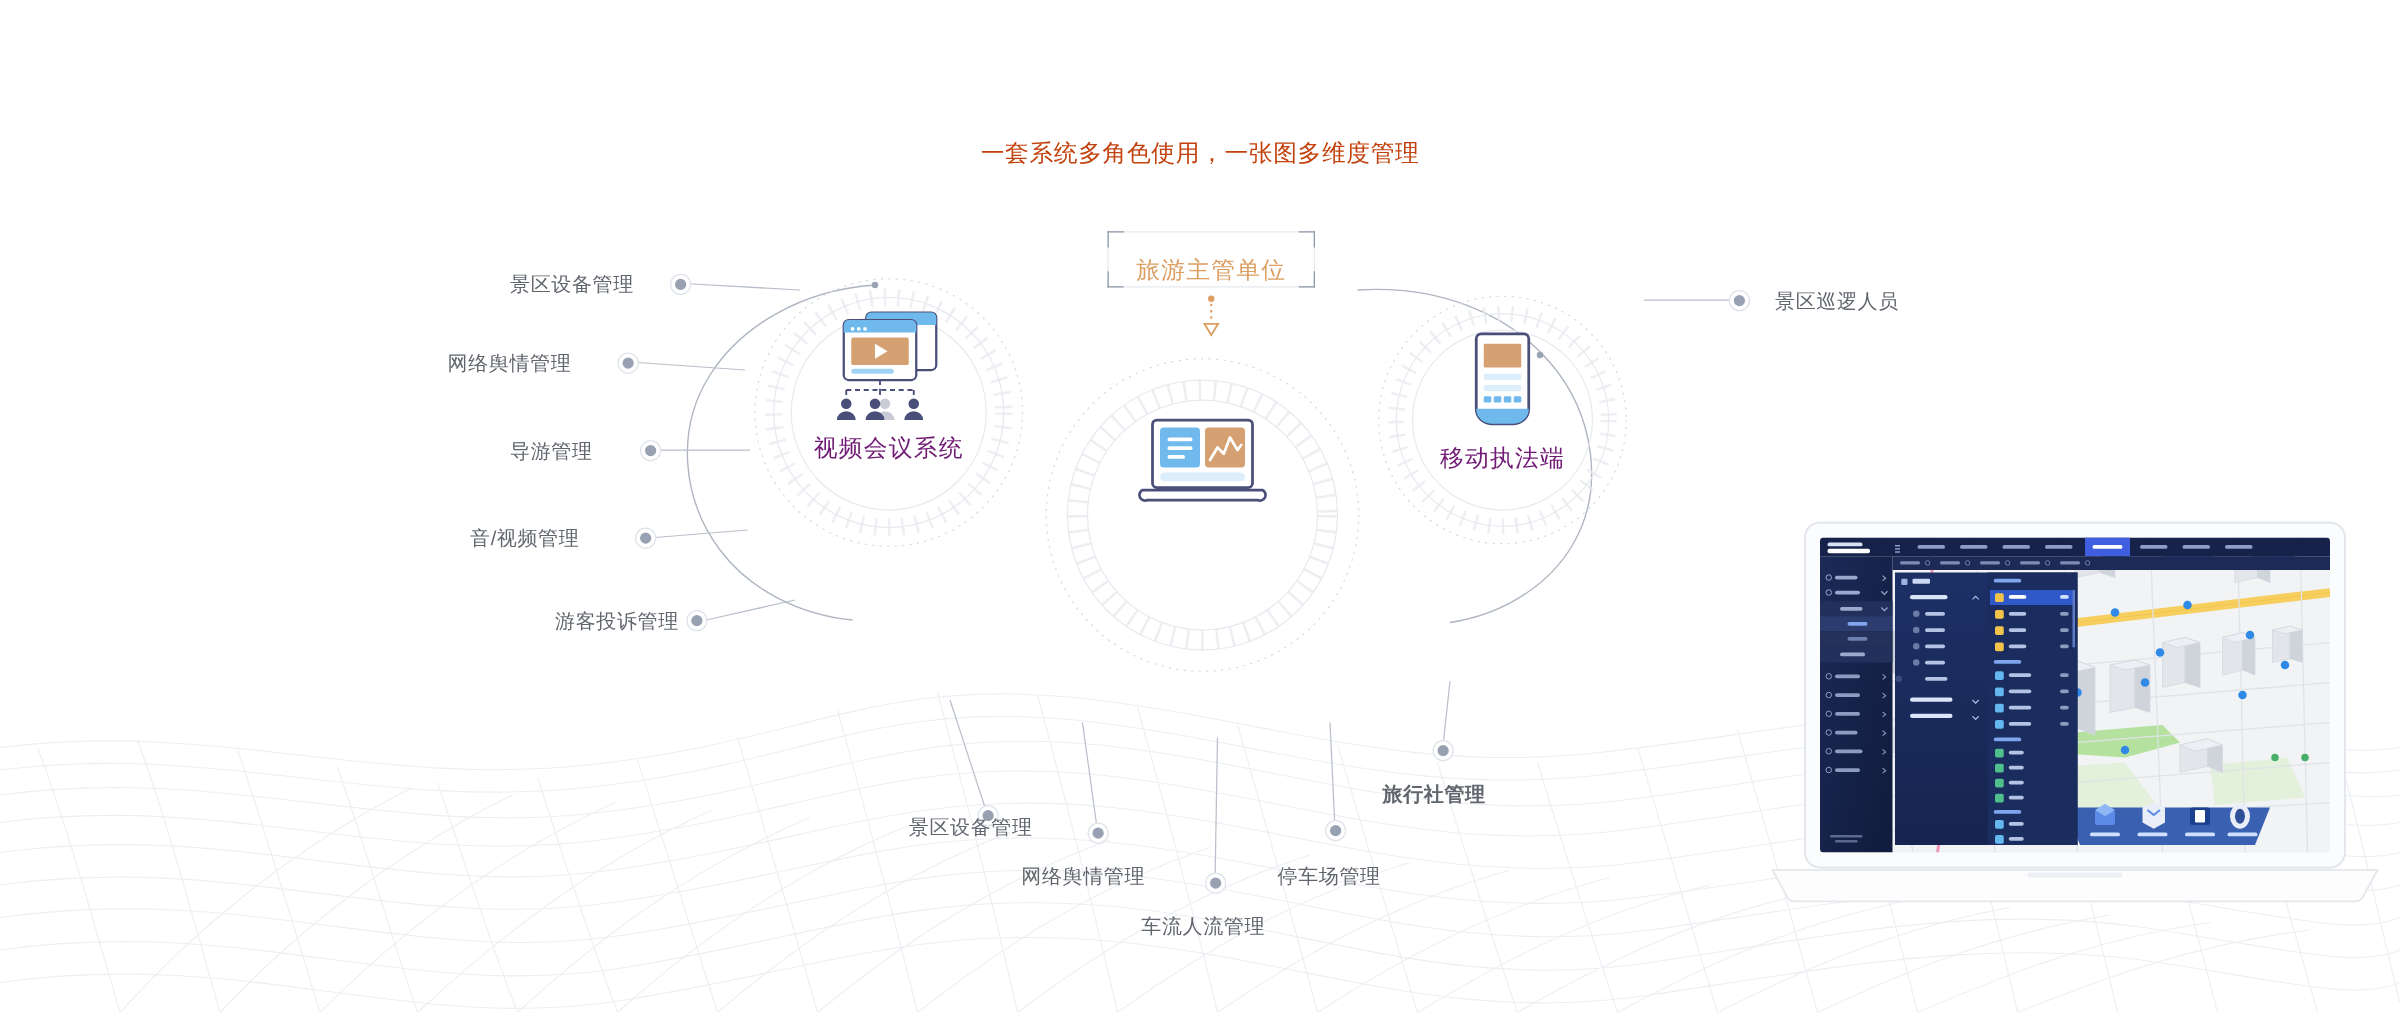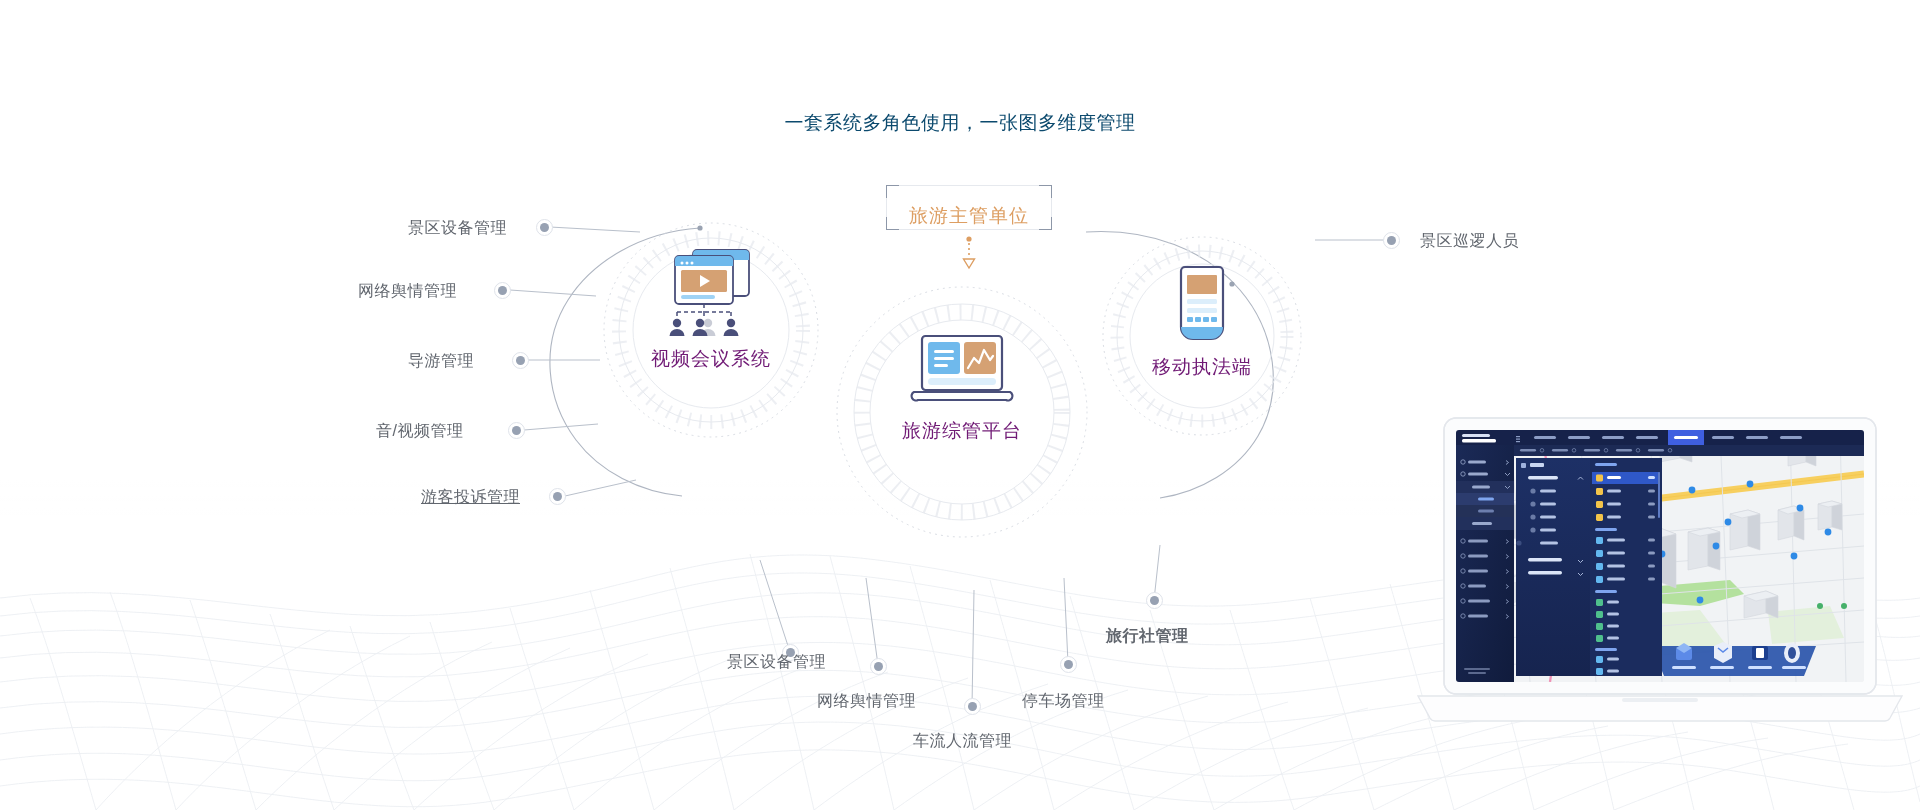--- a/index.html
+++ b/index.html
@@ -16,21 +16,21 @@
   .bg-mesh { position:absolute; left:0; bottom:0; width:1920px; height:330px;
              opacity:.9; pointer-events:none; }
 
   
   .page-title {
     position:absolute; top:40px; left:0; width:1920px; text-align:center;
     font-size:34px; font-weight:bold; color:#333333; letter-spacing:1px;
   }
   .page-subtitle {
     position:absolute; top:110px; left:0; width:1920px; text-align:center;
-    font-size:19px; color:#0c4a6e; letter-spacing:.5px;
+    font-size:19px; color:#c2410c; letter-spacing:.5px;
   }
 
   
   .authority-box {
     position:absolute; left:886px; top:185px; width:166px; height:45px;
     display:flex; align-items:flex-end; justify-content:center;
     border:1px solid #e6e9ee;
     font-size:19px; color:#dd9e62; letter-spacing:1px; background:#fff;
   }
   .authority-box .corner { position:absolute; width:13px; height:13px; border:1.6px solid #8d97a8; }
@@ -237,21 +237,20 @@
         <rect x="18" y="10" width="32" height="32" rx="3" fill="#6fb9ec"></rect>
         <rect x="24" y="18" width="20" height="3" rx="1.5" fill="#ffffff"></rect>
         <rect x="24" y="25" width="20" height="3" rx="1.5" fill="#ffffff"></rect>
         <rect x="24" y="32" width="14" height="3" rx="1.5" fill="#ffffff"></rect>
         <rect x="54" y="10" width="32" height="32" rx="3" fill="#d5a173"></rect>
         <polyline points="58,36 64,26 69,31 74,18 80,28 83,24" fill="none" stroke="#ffffff" stroke-width="2.2" stroke-linejoin="round" stroke-linecap="round"></polyline>
         <rect x="18" y="46" width="68" height="7" rx="3.5" fill="#dceefb"></rect>
         <path d="M4,60 h96 a4,4 0 0 1 -4,8 h-88 a4,4 0 0 1 -4,-8 z" fill="#ffffff" stroke="#4a4f7a" stroke-width="2.2"></path>
       </svg>
     </div>
-    <div class="node-label" style="top:132px;">旅游综管平台</div>
   </div>
 
   <div class="ringset" id="circle-right">
     <svg width="200" height="200" viewBox="0 0 200 200">
       <circle cx="100" cy="100" r="99" fill="none" stroke="#d7dbe2" stroke-width="1" stroke-dasharray="1 5" stroke-linecap="round"></circle>
       <circle cx="100" cy="100" r="85" fill="none" stroke="#e7eaef" stroke-width="1"></circle>
       <circle cx="100" cy="100" r="72" fill="none" stroke="#e7eaef" stroke-width="1"></circle>
       <circle cx="100" cy="100" r="85" fill="none" stroke="#e7eaef" stroke-width="13" stroke-dasharray="2 9" opacity=".75"></circle>
     </svg>
     <div class="icon-holder" style="top:30px;">
@@ -277,21 +276,21 @@
 
   <div class="side-label" style="left:358px; top:281px;">网络舆情管理</div>
   <div class="pin" style="left:494px; top:282px;"></div>
 
   <div class="side-label" style="left:408px; top:351px;">导游管理</div>
   <div class="pin" style="left:512px; top:352px;"></div>
 
   <div class="side-label" style="left:376px; top:421px;">音/视频管理</div>
   <div class="pin" style="left:508px; top:422px;"></div>
 
-  <div class="side-label" style="left:421px; top:487px;text-decoration:underline;">游客投诉管理</div>
+  <div class="side-label" style="left:444px; top:487px;">游客投诉管理</div>
   <div class="pin" style="left:549px; top:488px;"></div>
 
   <div class="pin" style="left:1383px; top:232px;"></div>
   <div class="side-label" style="left:1420px; top:231px;">景区巡逻人员</div>
 
   <div class="pin" style="left:782px; top:644px;"></div>
   <div class="side-label" style="left:727px; top:652px;">景区设备管理</div>
 
   <div class="pin" style="left:870px; top:658px;"></div>
   <div class="side-label" style="left:817px; top:691px;">网络舆情管理</div>

